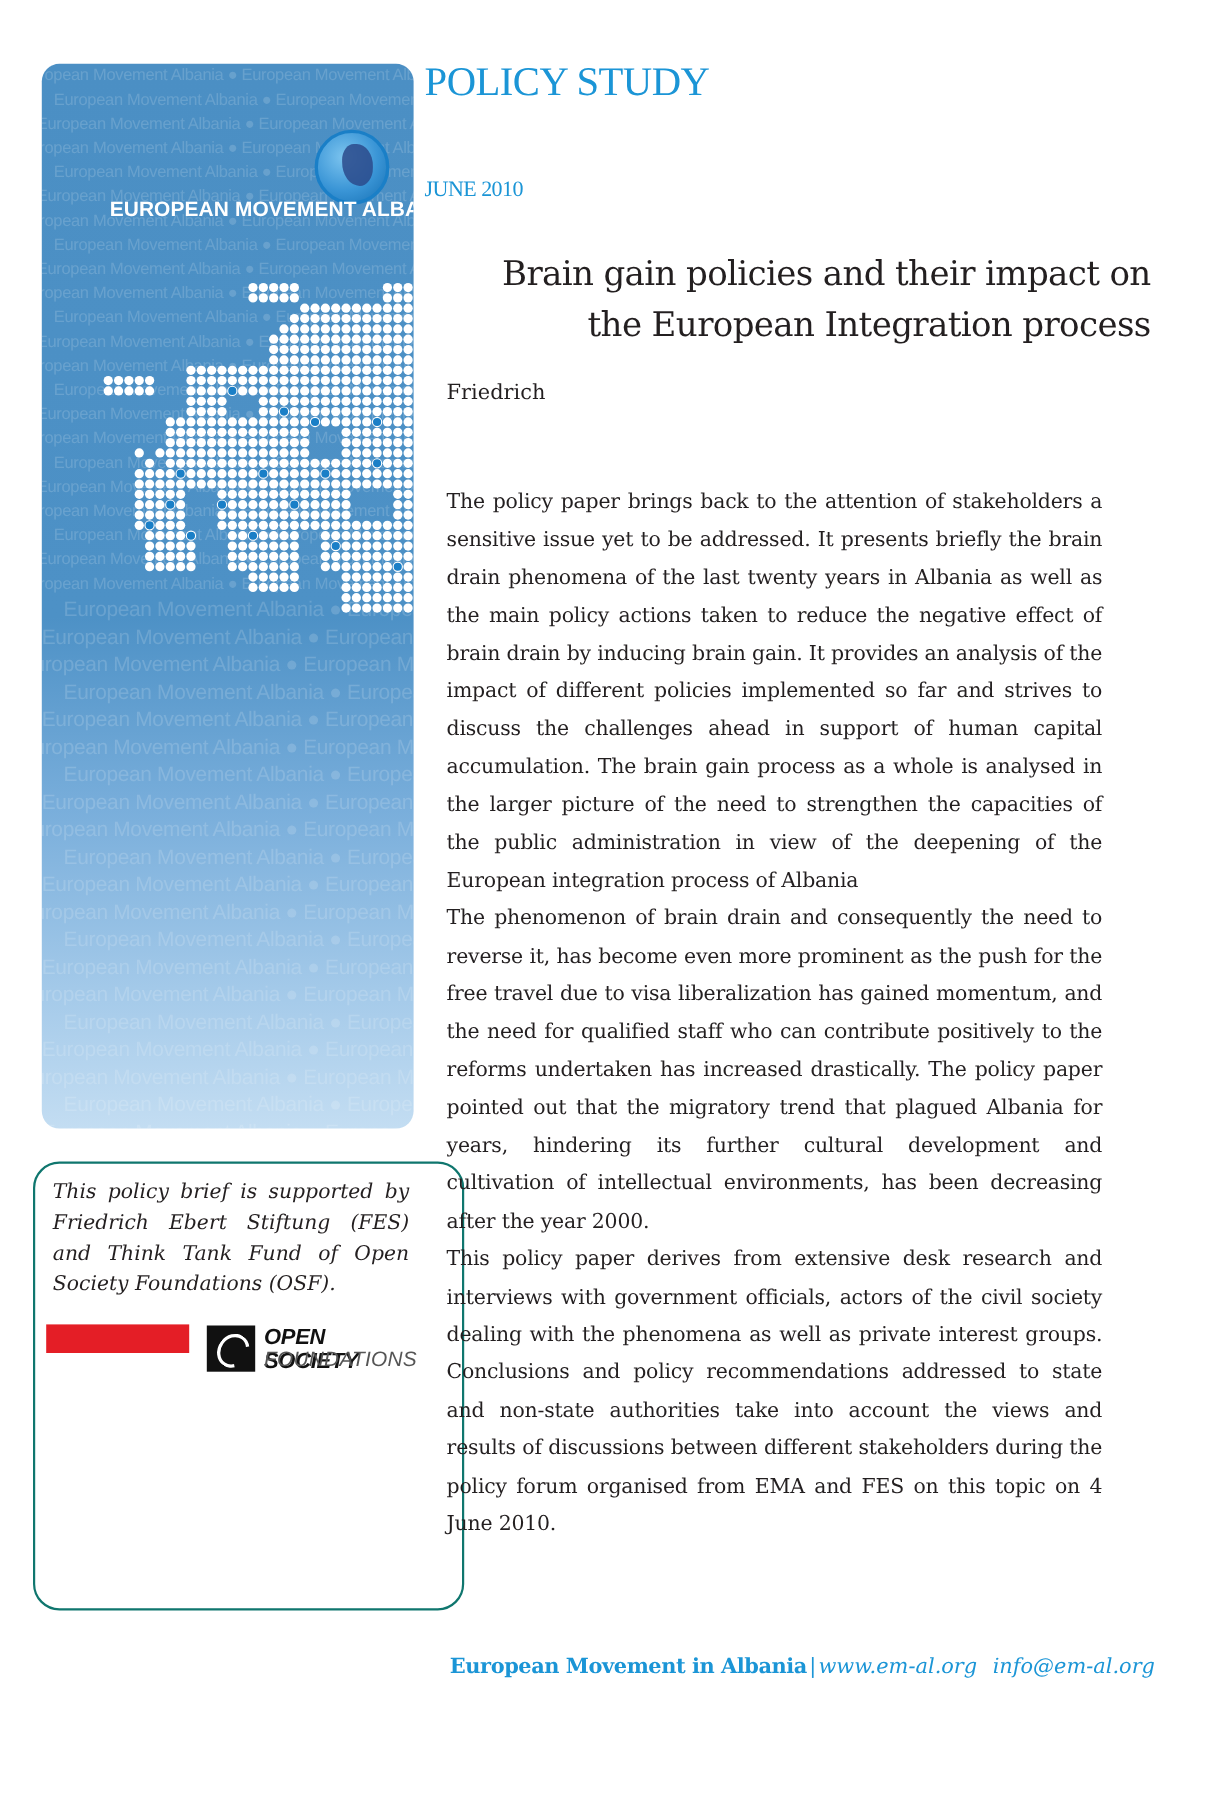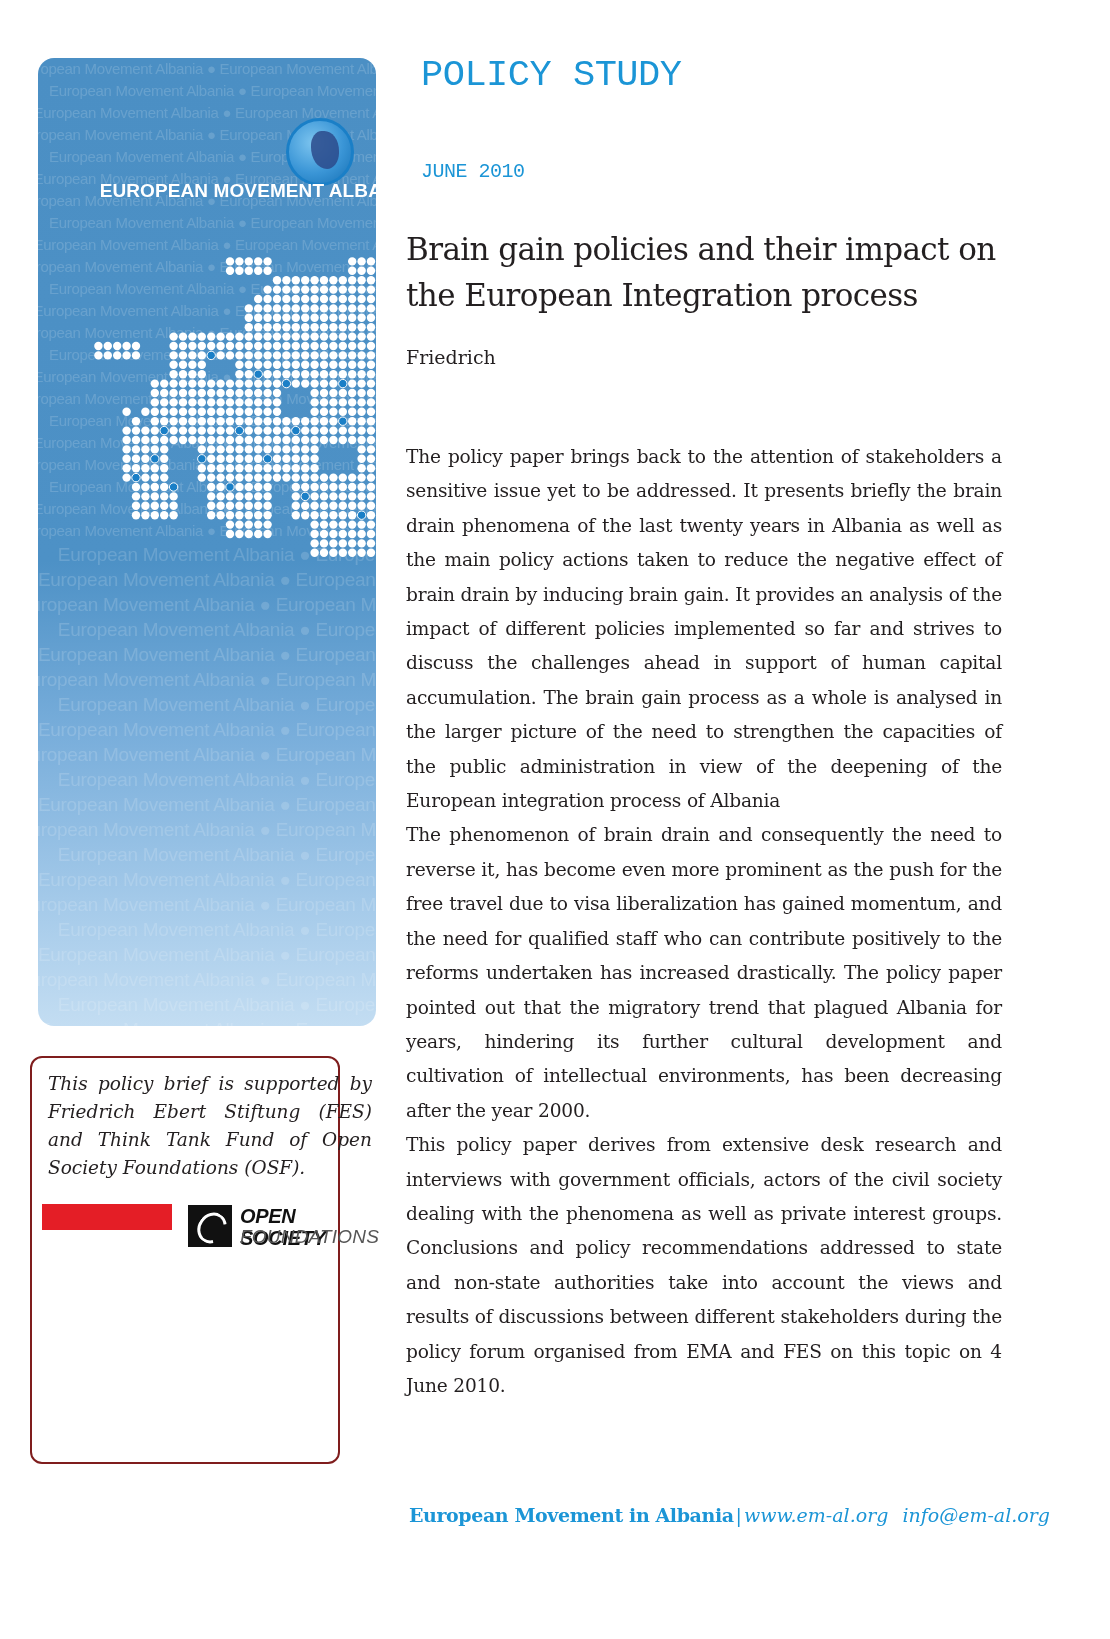--- a/index.html
+++ b/index.html
@@ -23,22 +23,22 @@
            background: radial-gradient(circle at 38% 35%, #7cc4ef 0%, #3a95d6 55%, #1670b4 100%);
            border: 3px solid #1a7fc7; }
   .logo .globe::after { content: ""; position: absolute; left: 22px; top: 10px; width: 28px; height: 38px;
            background: #2b4a8b; border-radius: 40% 55% 45% 60%; opacity: 0.85; }
   .logo .org { position: absolute; left: 0; width: 338px; top: 122px; text-align: right;
            font-family: "Liberation Sans", sans-serif; font-weight: bold; font-size: 19px;
            color: #ffffff; letter-spacing: 0.1px; margin-left: 39px; }
   .dotmap { position: absolute; left: 0; top: 190px; width: 338px; height: 330px; }
 
   
-  .sponsor-box { position: absolute; left: 30px; top: 1056px; width: 310px; height: 408px;
-           border: 2px solid #7f1d1d; border-radius: 12px; box-sizing: border-box; background: #fff; }
+  .sponsor-box { position: absolute; left: 30px; top: 1056px; width: 392px; height: 408px;
+           border: 2px solid #0f766e; border-radius: 24px; box-sizing: border-box; background: #fff; }
   .sponsor-text { position: absolute; left: 16px; top: 12px; width: 324px; font-style: italic;
            font-size: 18.5px; line-height: 28px; text-align: justify; text-align-last: left; color: #231f20; }
   .fes-logo { position: absolute; left: 8px; top: 146px; width: 140px; }
   .fes-logo .redbar { height: 26px; background: #e41e26; width: 130px; margin-left: 2px; }
   .fes-logo .fes-word { font-family: "Liberation Sans", sans-serif; font-weight: bold; color: #1f5ba8;
            font-size: 22px; line-height: 23px; letter-spacing: -1.5px; transform: scaleX(0.92); transform-origin: left; }
   .fes-logo .fes-words { margin-top: 10px; position: relative; }
   .fes-logo .fes-globe { position: absolute; left: 72px; top: 25px; width: 20px; height: 20px; border-radius: 50%;
            border: 1.5px solid #7f9fc8; box-sizing: border-box;
            background: repeating-linear-gradient(90deg, transparent 0 4px, #9cb4d6 4px 5px); }
@@ -47,26 +47,26 @@
   .osf-logo .mark span { position: absolute; left: 10px; top: 7px; width: 22px; height: 26px; border: 3px solid #fff;
            border-radius: 50%; transform: rotate(35deg); border-right-color: transparent; }
   .osf-logo .l1 { position: absolute; left: 56px; top: 2px; font-family: "Liberation Sans", sans-serif;
            font-weight: bold; font-size: 20px; line-height: 22px; color: #111; letter-spacing: -0.3px; }
   .osf-logo .l2 { position: absolute; left: 56px; top: 24px; font-family: "Liberation Sans", sans-serif;
            font-size: 19px; line-height: 20px; color: #555; letter-spacing: 0.2px; }
   .disclaimer { position: absolute; left: 16px; top: 290px; width: 324px; font-style: italic;
            font-size: 18.5px; line-height: 28px; text-align: justify; text-align-last: left; }
 
   
-  .kicker { position: absolute; left: 421px; color: #1b95d6; font-family: Liberation Mono, monospace;
+  .kicker { position: absolute; left: 386px; color: #1b95d6; font-family: Liberation Serif, serif;
            font-weight: normal; margin: 0; letter-spacing: -0.5px; }
   .kicker.study { top: 52px; font-size: 37px; line-height: 46px; }
   .kicker.date  { top: 152px; font-size: 20px; line-height: 40px; }
   .title { position: absolute; left: 406px; top: 226px; width: 640px; margin: 0;
-           font-size: 31px; line-height: 46px; font-weight: normal; color: #231f20; letter-spacing: -0.6px; }
+           font-size: 31px; line-height: 46px; font-weight: normal; color: #231f20; letter-spacing: -0.6px; text-align: right; }
   .abstract-label { position: absolute; left: 406px; top: 344px; font-size: 19px; line-height: 26px; }
   .body-text { position: absolute; left: 406px; top: 440px; width: 596px; font-size: 18.6px;
            line-height: 34.4px; text-align: justify; letter-spacing: -0.2px; }
   .body-text p { margin: 0; }
 
   
   .footer { position: absolute; left: 0; width: 1050px; top: 1500px; text-align: right;
            font-size: 19px; line-height: 30px; color: #1b95d6; }
   .footer .org-name { font-weight: bold; letter-spacing: -0.4px; }
   .footer .sep { color: #1b95d6; margin: 0 2px; }

